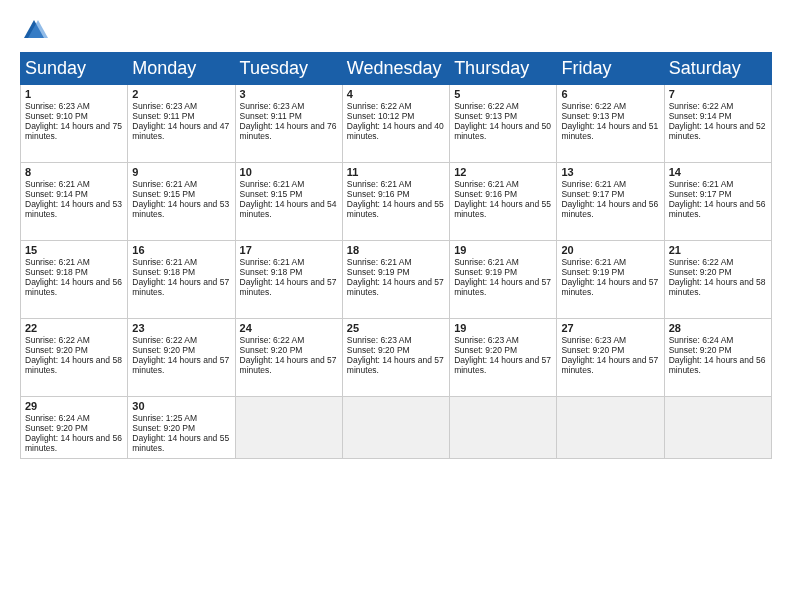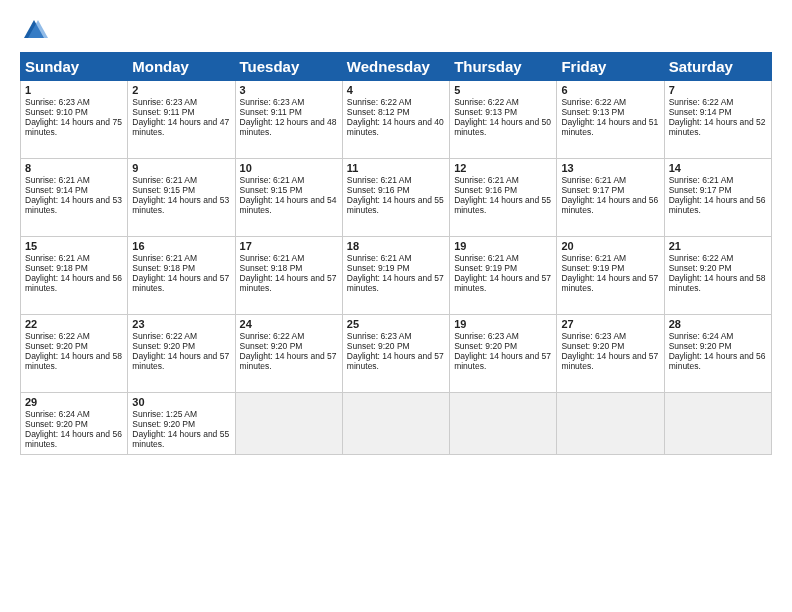--- a/index.html
+++ b/index.html
@@ -59,22 +59,22 @@
       color: #444;
     }
     .calendar {
       width: 100%;
       border-collapse: collapse;
       table-layout: fixed;
     }
     .calendar thead tr th {
       background: #1a5fa8;
       color: #fff;
-      font-size: 15px;
-      font-weight: bold;
+      font-size: 18px;
+      font-weight: normal;
       padding: 5px 4px;
       border: 1px solid #1a5fa8;
       text-align: left;
     }
     .calendar tbody tr td {
       border: 1px solid #ccc;
       vertical-align: top;
       padding: 3px 4px;
       font-size: 8.5px;
       color: #222;
@@ -128,22 +128,22 @@
           <th>Wednesday</th>
           <th>Thursday</th>
           <th>Friday</th>
           <th>Saturday</th>
         </tr>
     </thead>
     <tbody id="calendar-body">
     <tr>
           <td><span class="day-num">1</span><span>Sunrise: 6:23 AM</span><br><span>Sunset: 9:10 PM</span><br><span>Daylight: 14 hours and 75 minutes.</span></td>
           <td><span class="day-num">2</span><span>Sunrise: 6:23 AM</span><br><span>Sunset: 9:11 PM</span><br><span>Daylight: 14 hours and 47 minutes.</span></td>
-          <td><span class="day-num">3</span><span>Sunrise: 6:23 AM</span><br><span>Sunset: 9:11 PM</span><br><span>Daylight: 12 hours and 48 minutes.</span></td>
-          <td><span class="day-num">4</span><span>Sunrise: 6:22 AM</span><br><span>Sunset: 8:12 PM</span><br><span>Daylight: 14 hours and 40 minutes.</span></td>
+          <td><span class="day-num">3</span><span>Sunrise: 6:23 AM</span><br><span>Sunset: 9:11 PM</span><br><span>Daylight: 14 hours and 76 minutes.</span></td>
+          <td><span class="day-num">4</span><span>Sunrise: 6:22 AM</span><br><span>Sunset: 10:12 PM</span><br><span>Daylight: 14 hours and 40 minutes.</span></td>
           <td><span class="day-num">5</span><span>Sunrise: 6:22 AM</span><br><span>Sunset: 9:13 PM</span><br><span>Daylight: 14 hours and 50 minutes.</span></td>
           <td><span class="day-num">6</span><span>Sunrise: 6:22 AM</span><br><span>Sunset: 9:13 PM</span><br><span>Daylight: 14 hours and 51 minutes.</span></td>
           <td><span class="day-num">7</span><span>Sunrise: 6:22 AM</span><br><span>Sunset: 9:14 PM</span><br><span>Daylight: 14 hours and 52 minutes.</span></td>
         </tr>
         <tr class="alt-row">
           <td><span class="day-num">8</span><span>Sunrise: 6:21 AM</span><br><span>Sunset: 9:14 PM</span><br><span>Daylight: 14 hours and 53 minutes.</span></td>
           <td><span class="day-num">9</span><span>Sunrise: 6:21 AM</span><br><span>Sunset: 9:15 PM</span><br><span>Daylight: 14 hours and 53 minutes.</span></td>
           <td><span class="day-num">10</span><span>Sunrise: 6:21 AM</span><br><span>Sunset: 9:15 PM</span><br><span>Daylight: 14 hours and 54 minutes.</span></td>
           <td><span class="day-num">11</span><span>Sunrise: 6:21 AM</span><br><span>Sunset: 9:16 PM</span><br><span>Daylight: 14 hours and 55 minutes.</span></td>
           <td><span class="day-num">12</span><span>Sunrise: 6:21 AM</span><br><span>Sunset: 9:16 PM</span><br><span>Daylight: 14 hours and 55 minutes.</span></td>

